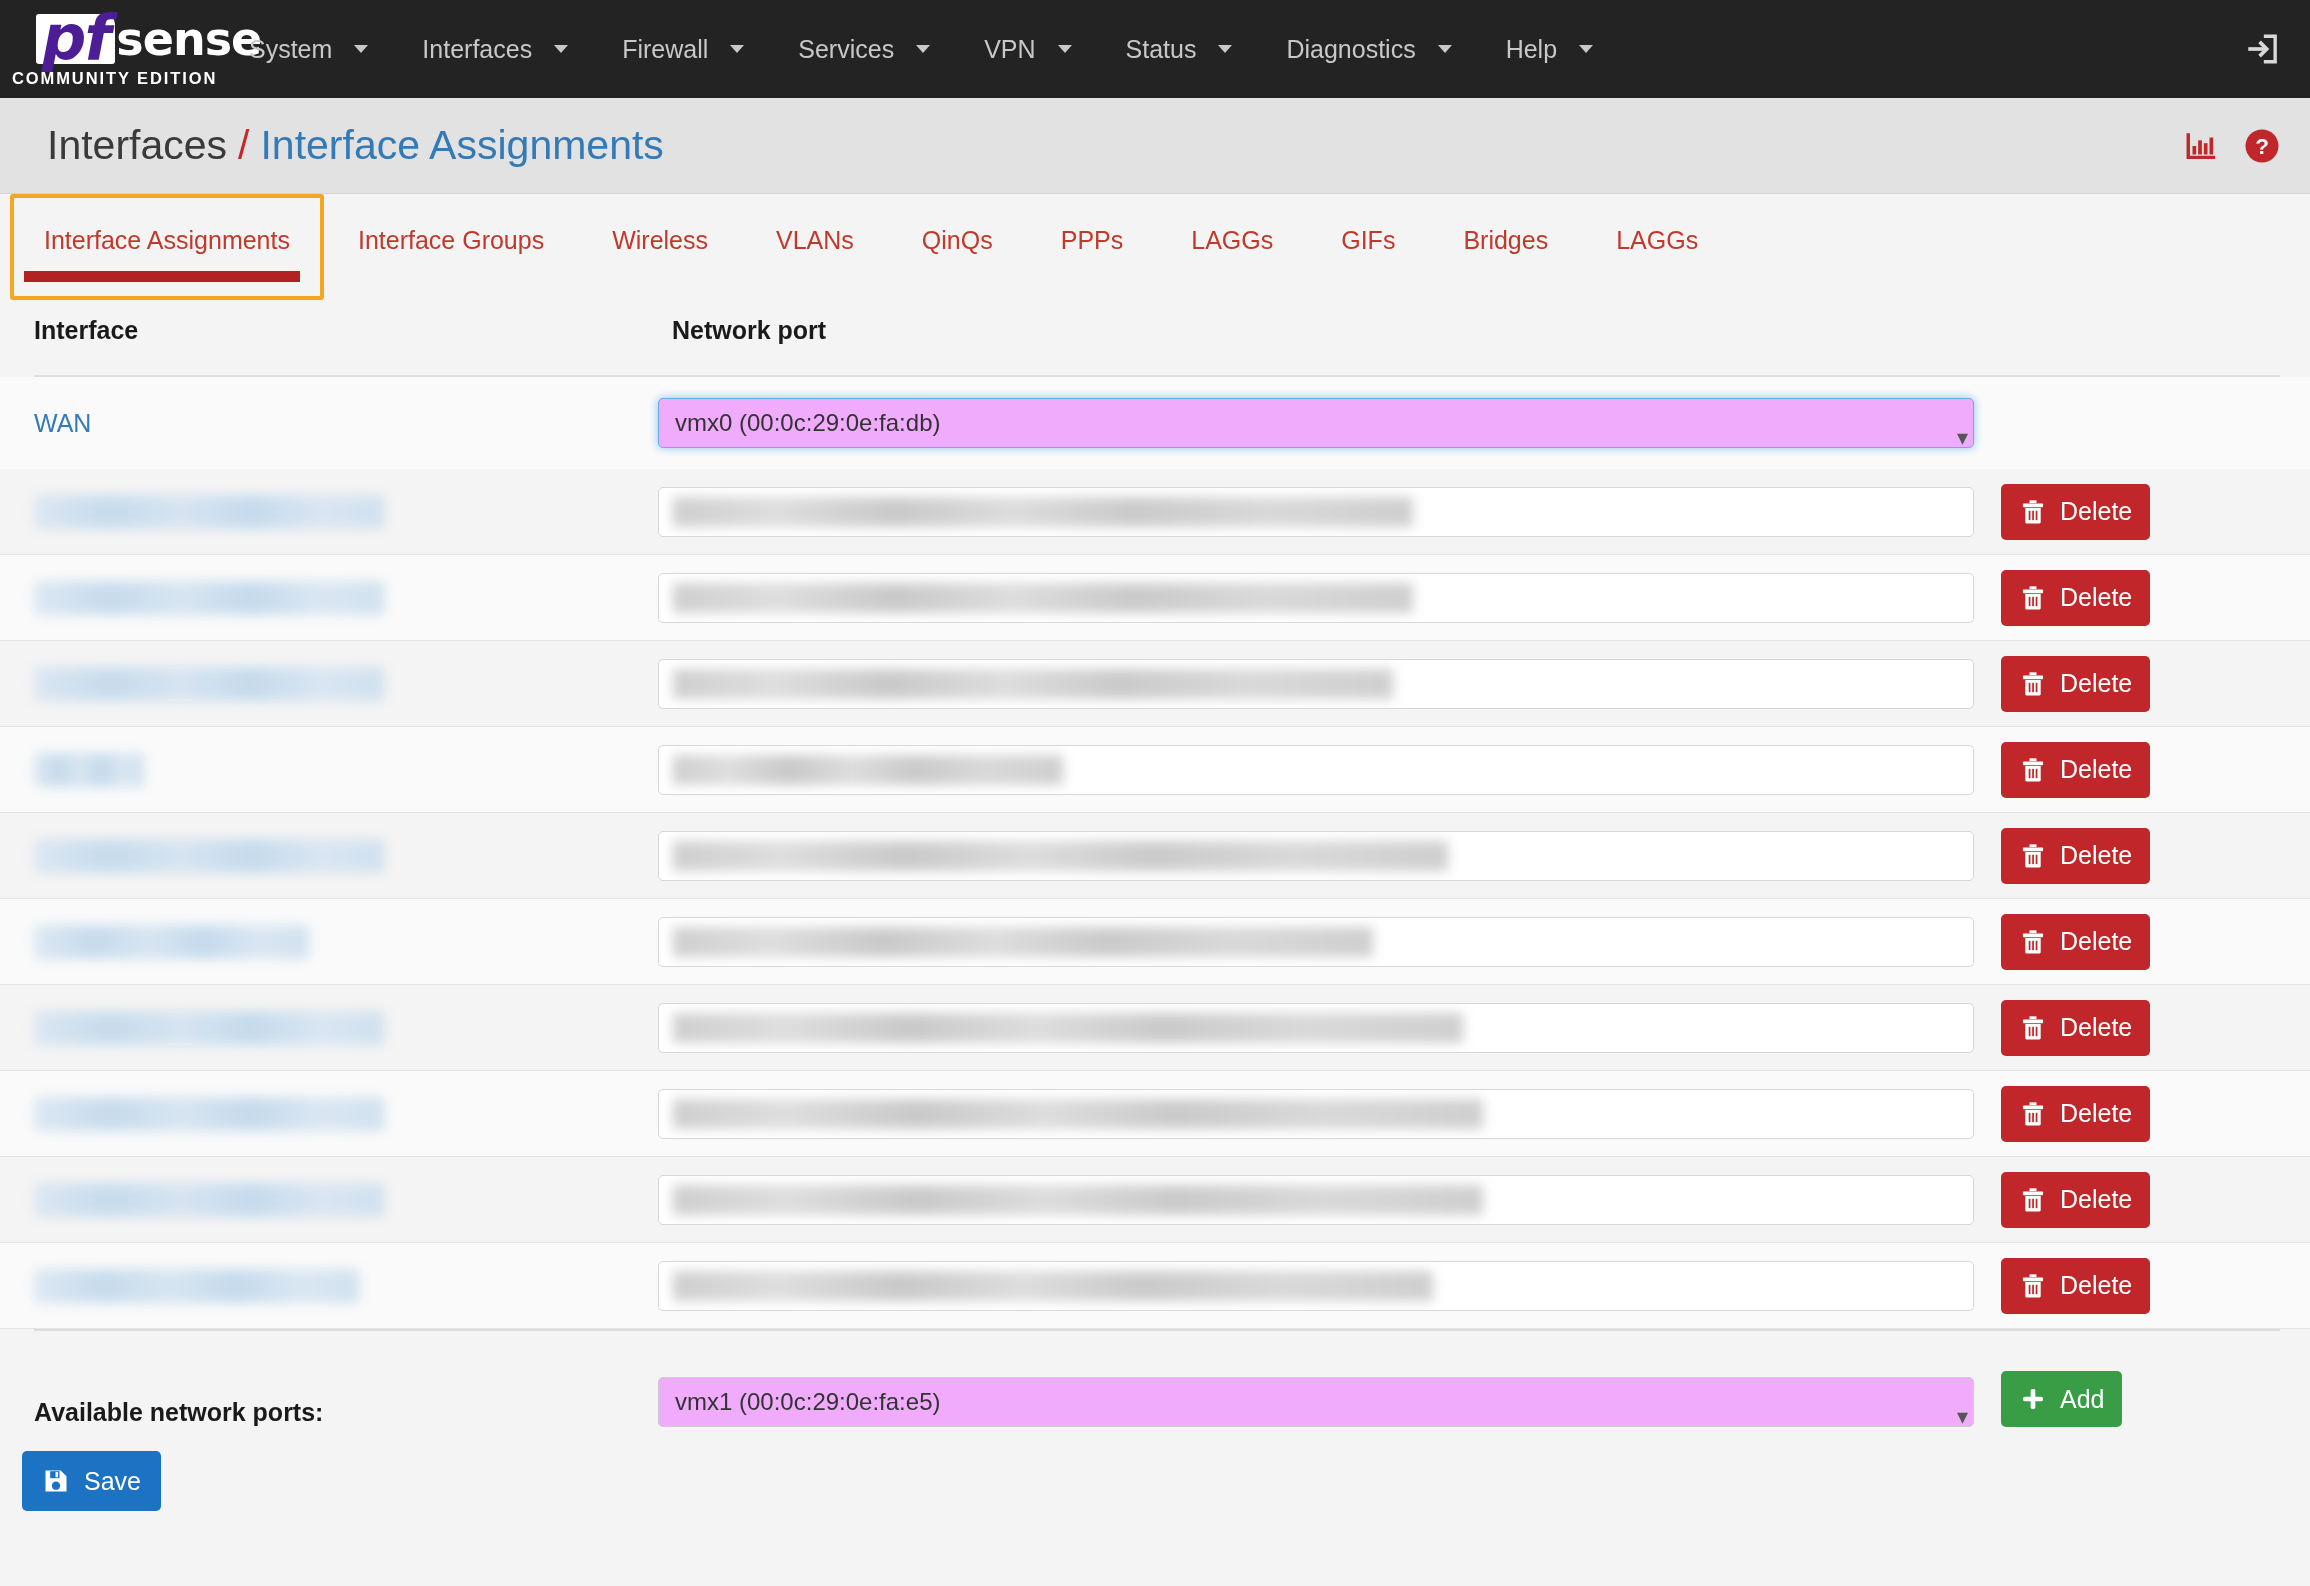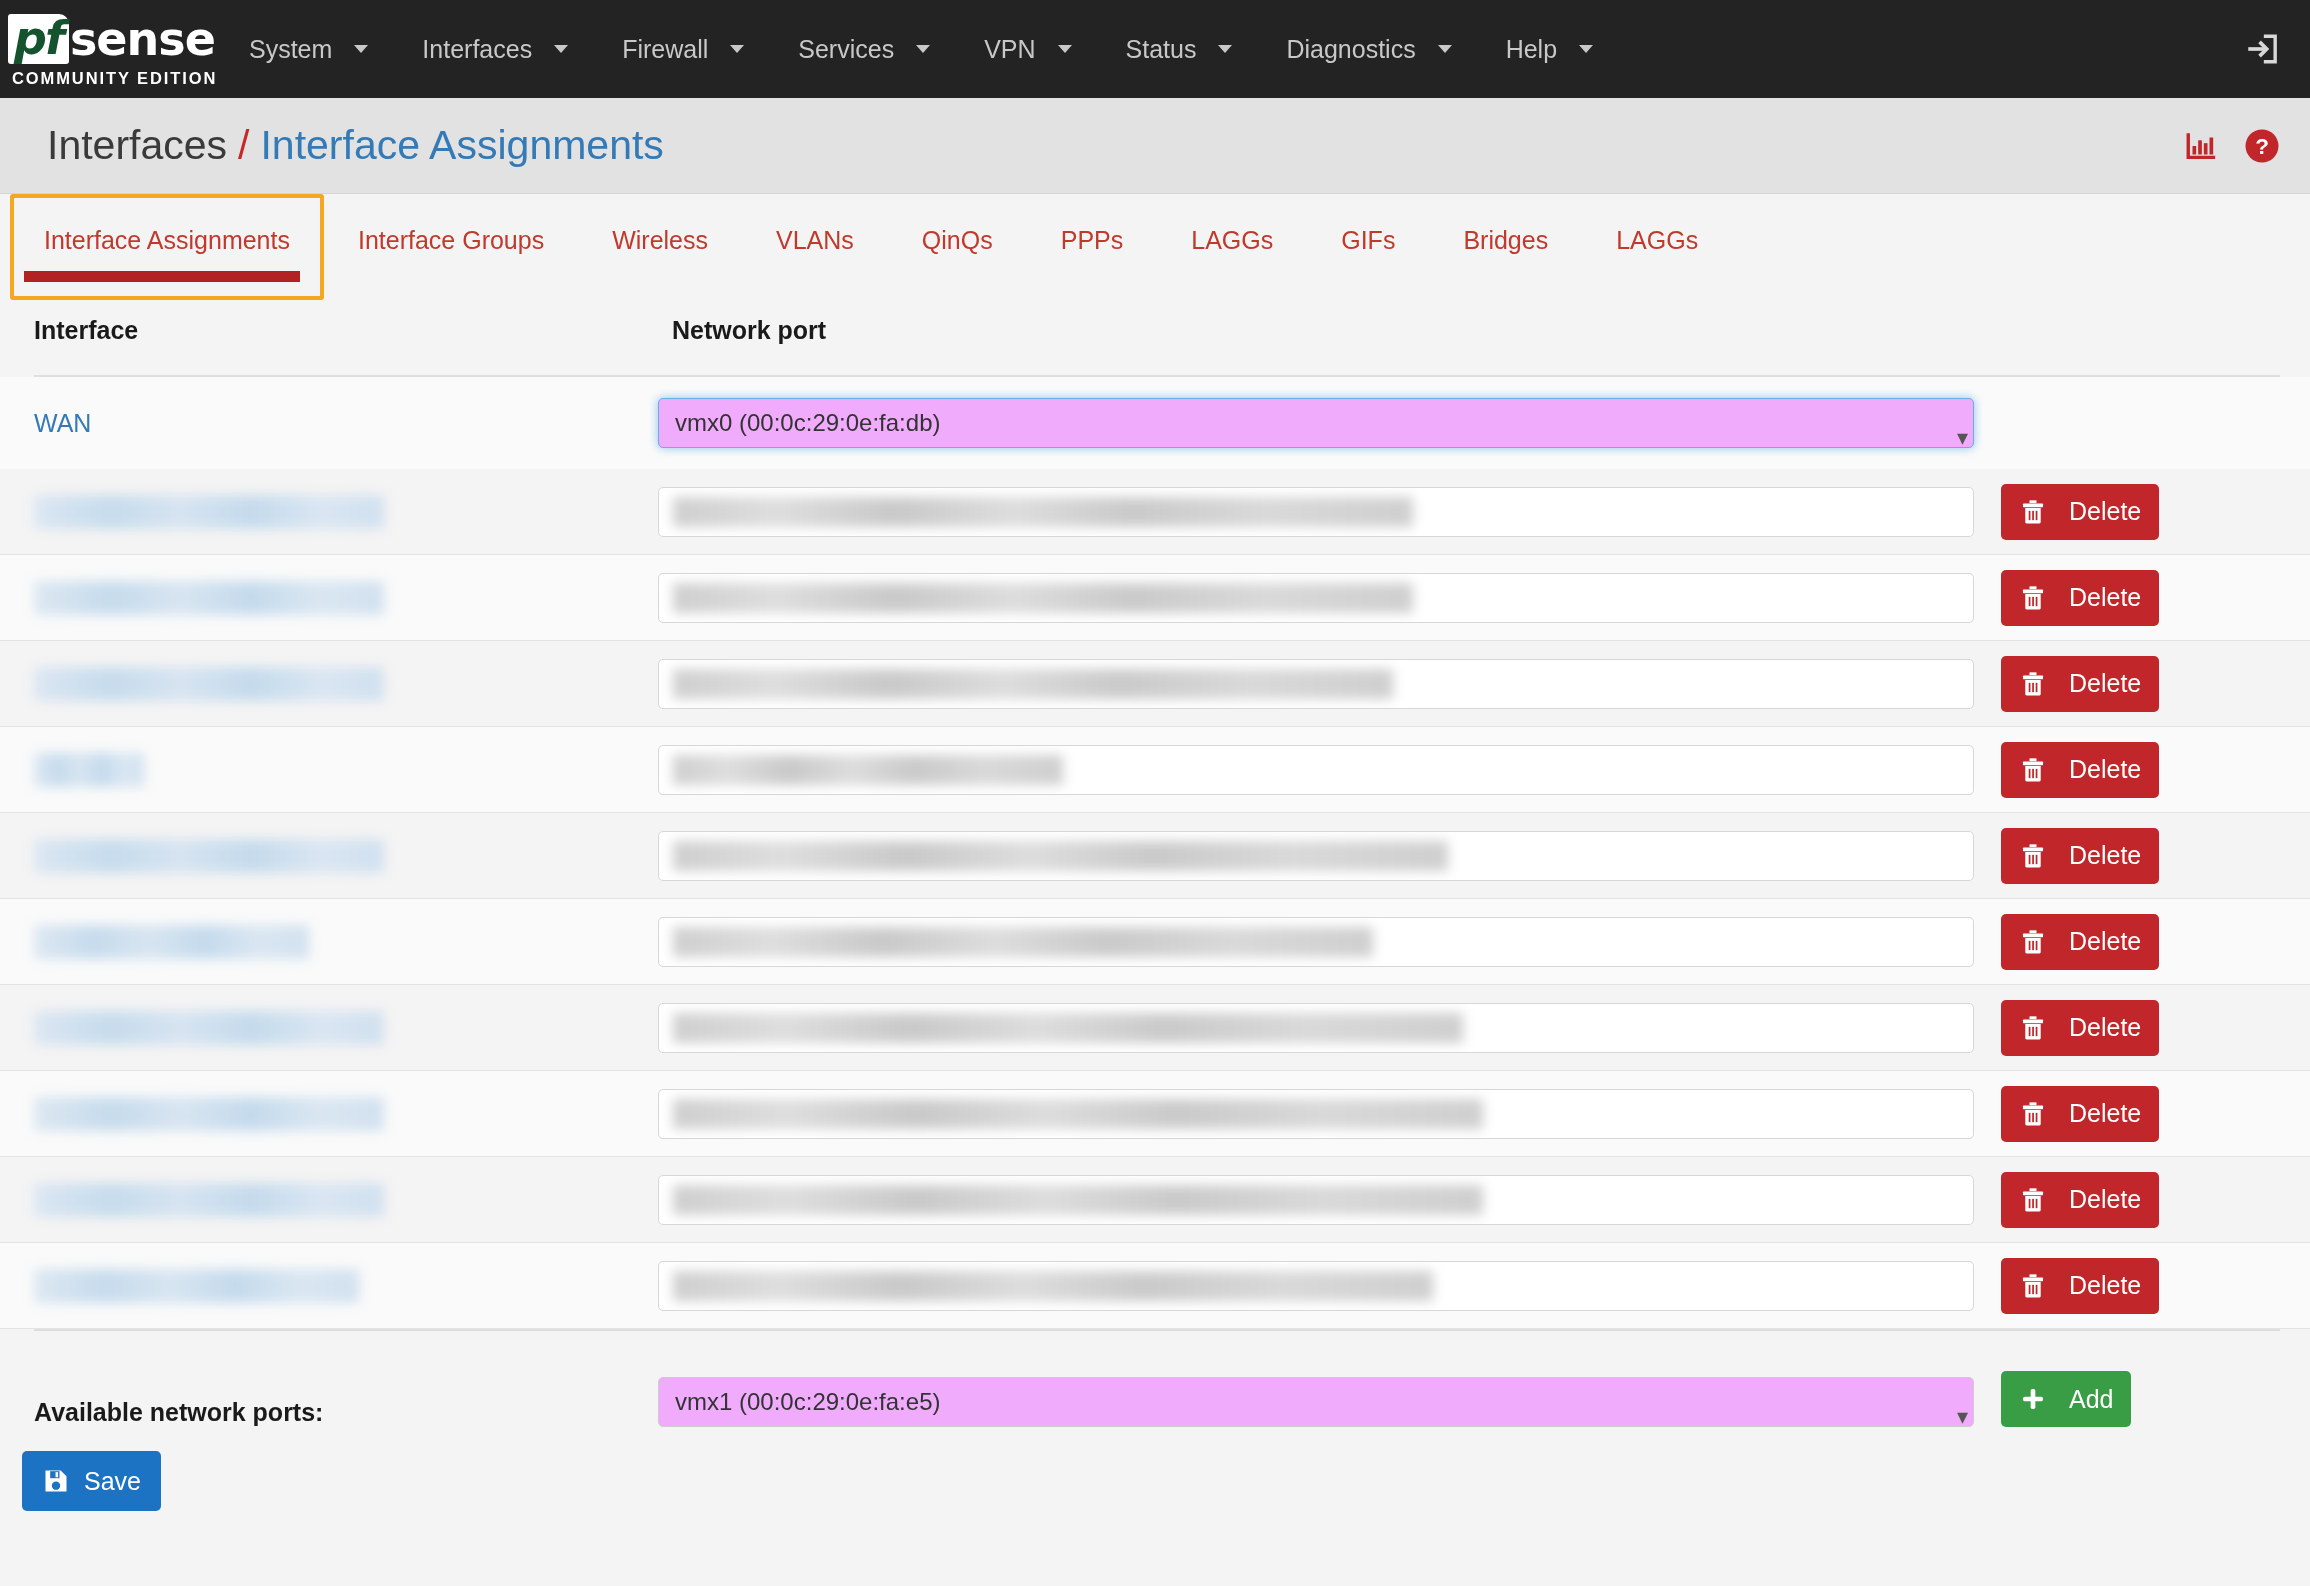--- a/index.html
+++ b/index.html
@@ -30,29 +30,30 @@
     padding-left: 4px;
   }
   .brand-logo {
     display: flex;
     align-items: center;
     height: 56px;
     margin-left: 4px;
   }
   .brand-pf {
     background: #ffffff;
-    color: #14532d;
+    color: #4c1d95;
     font-weight: bold;
     font-style: italic;
-    font-size: 46px;
+    font-size: 62px;
     line-height: 44px;
     padding: 2px 6px 4px 6px;
     border-radius: 3px 10px 3px 3px;
     letter-spacing: -2px;
     font-family: "DejaVu Sans", sans-serif;
+    margin-left: 28px;
   }
   .brand-sense {
     color: #ffffff;
     font-weight: bold;
     font-size: 46px;
     line-height: 44px;
     letter-spacing: -1px;
     margin-left: 1px;
     font-family: "DejaVu Sans", sans-serif;
   }
@@ -243,21 +244,21 @@
     display: inline-flex;
     align-items: center;
     border: none;
     border-radius: 5px;
     color: #ffffff;
     font-size: 25px;
     font-family: "Liberation Sans", sans-serif;
     cursor: pointer;
     padding: 0 18px;
     height: 56px;
-    gap: 22px;
+    gap: 13px;
   }
   .btn-delete { background: #c0262a; }
   .btn-add { background: #389d45; height: 56px; }
   .btn-save { background: #1c73c4; height: 60px; padding: 0 20px; gap: 14px; }
 
   
   .divider-strong { border-top: 2px solid #dddddd; margin: 0 30px 0 34px; width: 2246px; }
   .avail-row {
     display: flex;
     align-items: flex-end;

